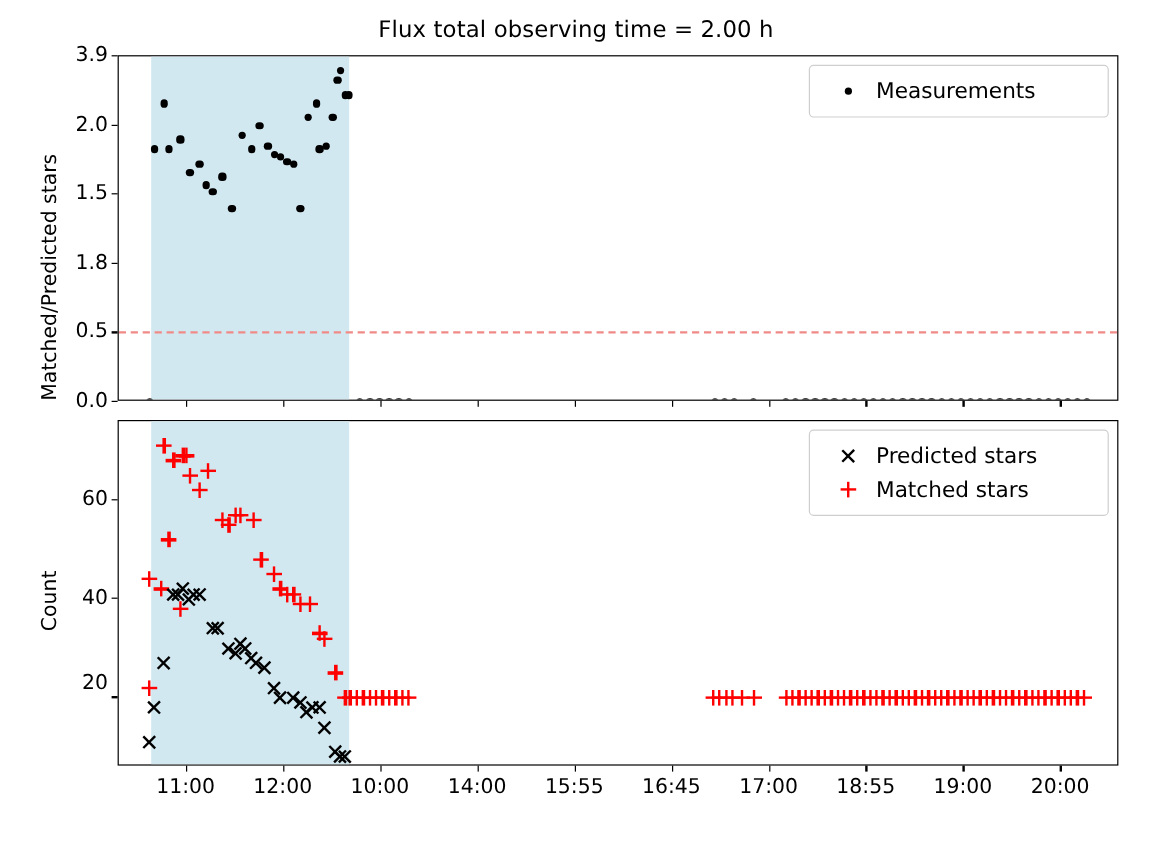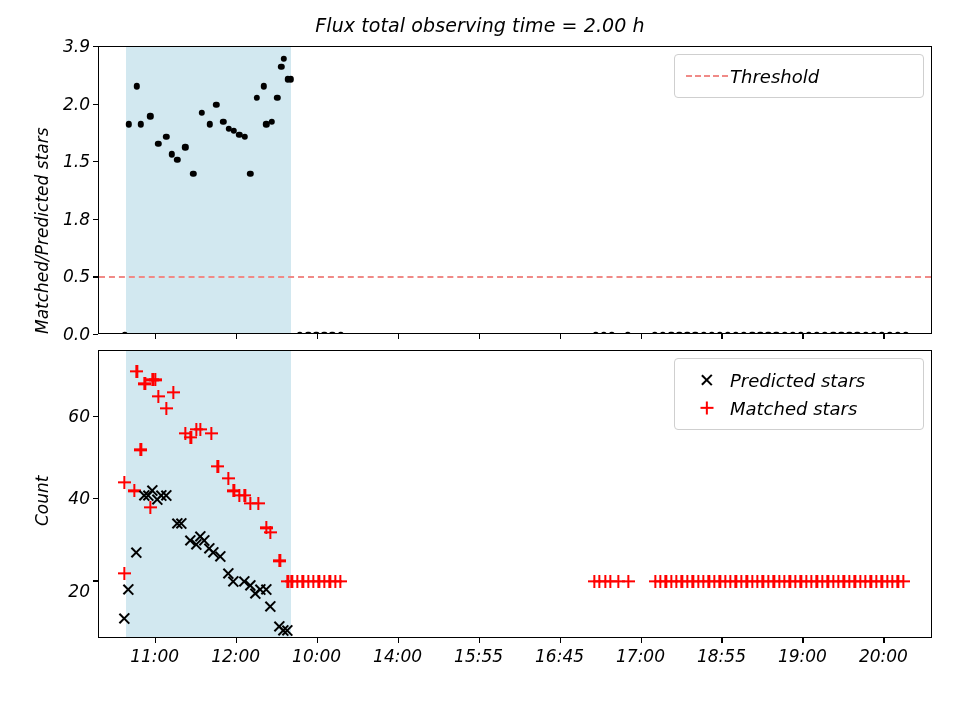--- a/index.html
+++ b/index.html
@@ -11,21 +11,20 @@
     width: 960px;
     height: 720px;
     overflow: hidden;
     font-family: "DejaVu Sans", sans-serif;
   }
   #figure {
     position: relative;
     width: 960px;
     height: 720px;
     background: #ffffff;
-    font-style: italic;
   }
   .fig-title {
     position: absolute;
     left: 0;
     top: 14px;
     width: 960px;
     text-align: center;
     font-size: 19px;
     color: #000;
     letter-spacing: 0.1px;
@@ -427,23 +426,23 @@
       <div class="xtick" style="left: 461.534px;"></div>
       <div class="xtick" style="left: 542.505px;"></div>
       <div class="xtick" style="left: 623.476px;"></div>
       <div class="xtick" style="left: 704.447px;"></div>
       <div class="xtick" style="left: 785.417px;"></div>
     </div>
 
   <div class="legend" id="legend-top" style="left: 674px; top: 54px; width: 250px;">
     <div class="legend-row">
       <span class="legend-key">
-        <span class="legend-dash"></span>
+        <span class="dot" style="display:block"></span>
       </span>
-      <span class="legend-label">Threshold</span>
+      <span class="legend-label">Measurements</span>
     </div>
   </div>
 
   <div class="axes" id="axes-bottom" style="left: 98px; top: 350px; width: 834px; height: 288px;">
     <div class="plot-inner" id="bottom-inner">
         <div class="shade" style="background: rgb(210, 232, 240); left: 26.9903px; width: 164.641px;"></div>
         <div class="mk" style="left: 25.6408px; top: 131.657px;">
           <span class="glyph-plus" style="color: rgb(255, 0, 0);"></span>
         </div>
         <div class="mk" style="left: 25.6408px; top: 222.171px;">
@@ -800,21 +799,21 @@
         <div class="mk" style="left: 184.883px; top: 279.771px;">
           <span class="glyph-ex" style="color: rgb(0, 0, 0);"></span>
         </div>
         <div class="mk" style="left: 188.932px; top: 279.771px;">
           <span class="glyph-ex" style="color: rgb(0, 0, 0);"></span>
         </div>
       </div>
   </div>
   <div id="bottom-decor" style="position: absolute; left: 98px; top: 350px; width: 834px; height: 288px;">
       <div class="ytick" style="top: 230.4px;"></div>
-      <div class="yticklabel" style="top: 241px;">20</div>
+      <div class="yticklabel" style="top: 219px;">20</div>
       <div class="ytick" style="top: 148.114px;"></div>
       <div class="yticklabel" style="top: 148.114px;">40</div>
       <div class="ytick" style="top: 65.8286px;"></div>
       <div class="yticklabel" style="top: 65.8286px;">60</div>
       <div class="xtick" style="left: 56.6796px;"></div>
       <div class="xticklabel" style="left: 56.6796px;">11:00</div>
       <div class="xtick" style="left: 137.65px;"></div>
       <div class="xticklabel" style="left: 137.65px;">12:00</div>
       <div class="xtick" style="left: 218.621px;"></div>
       <div class="xticklabel" style="left: 218.621px;">10:00</div>

